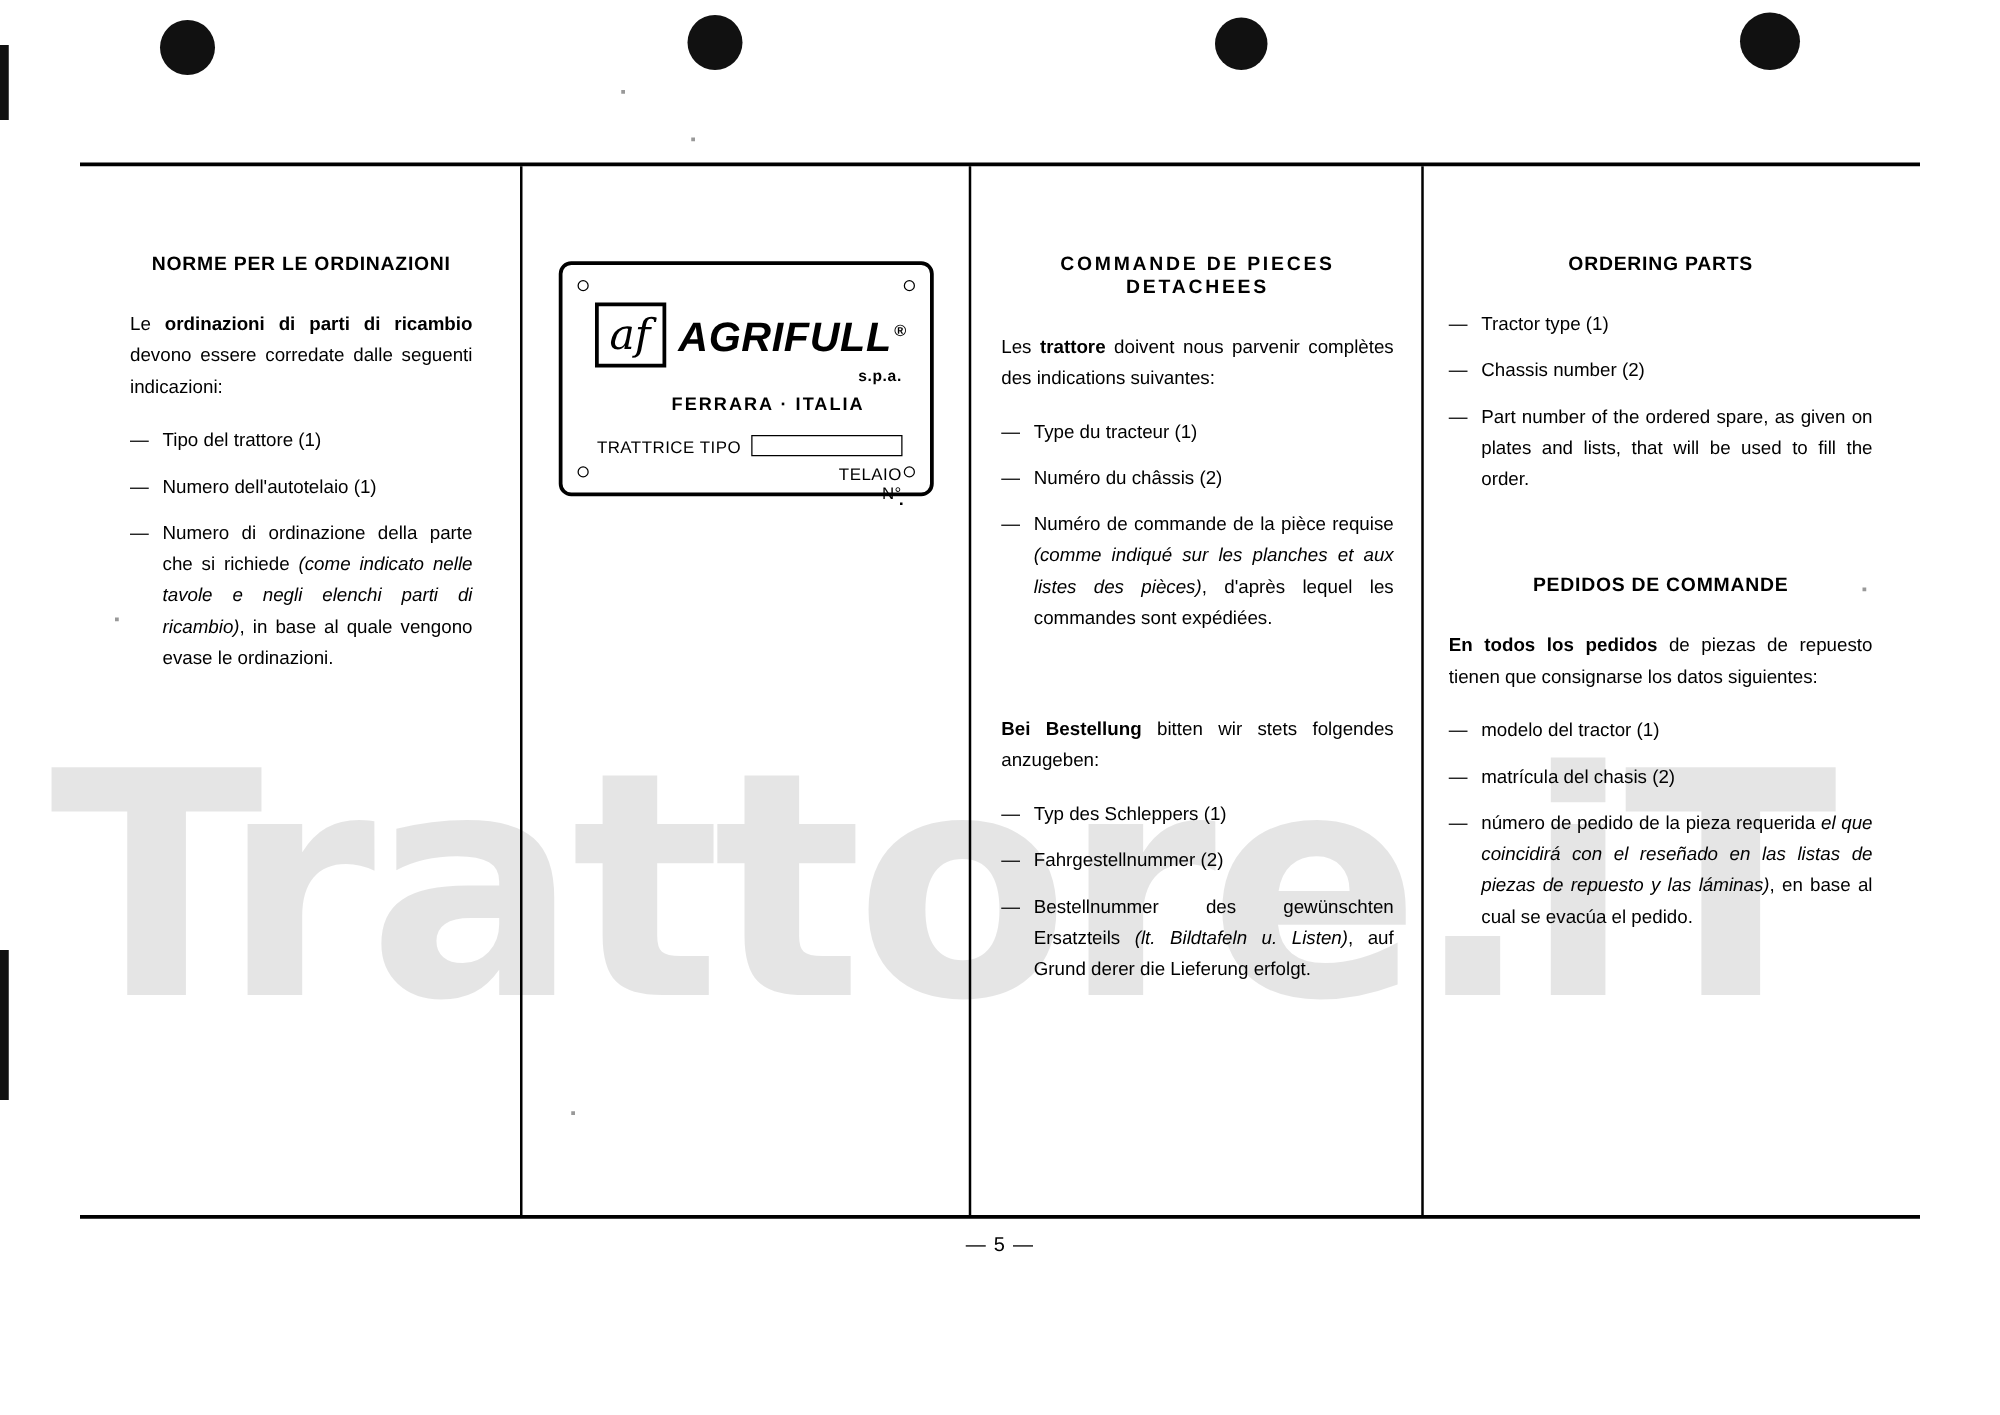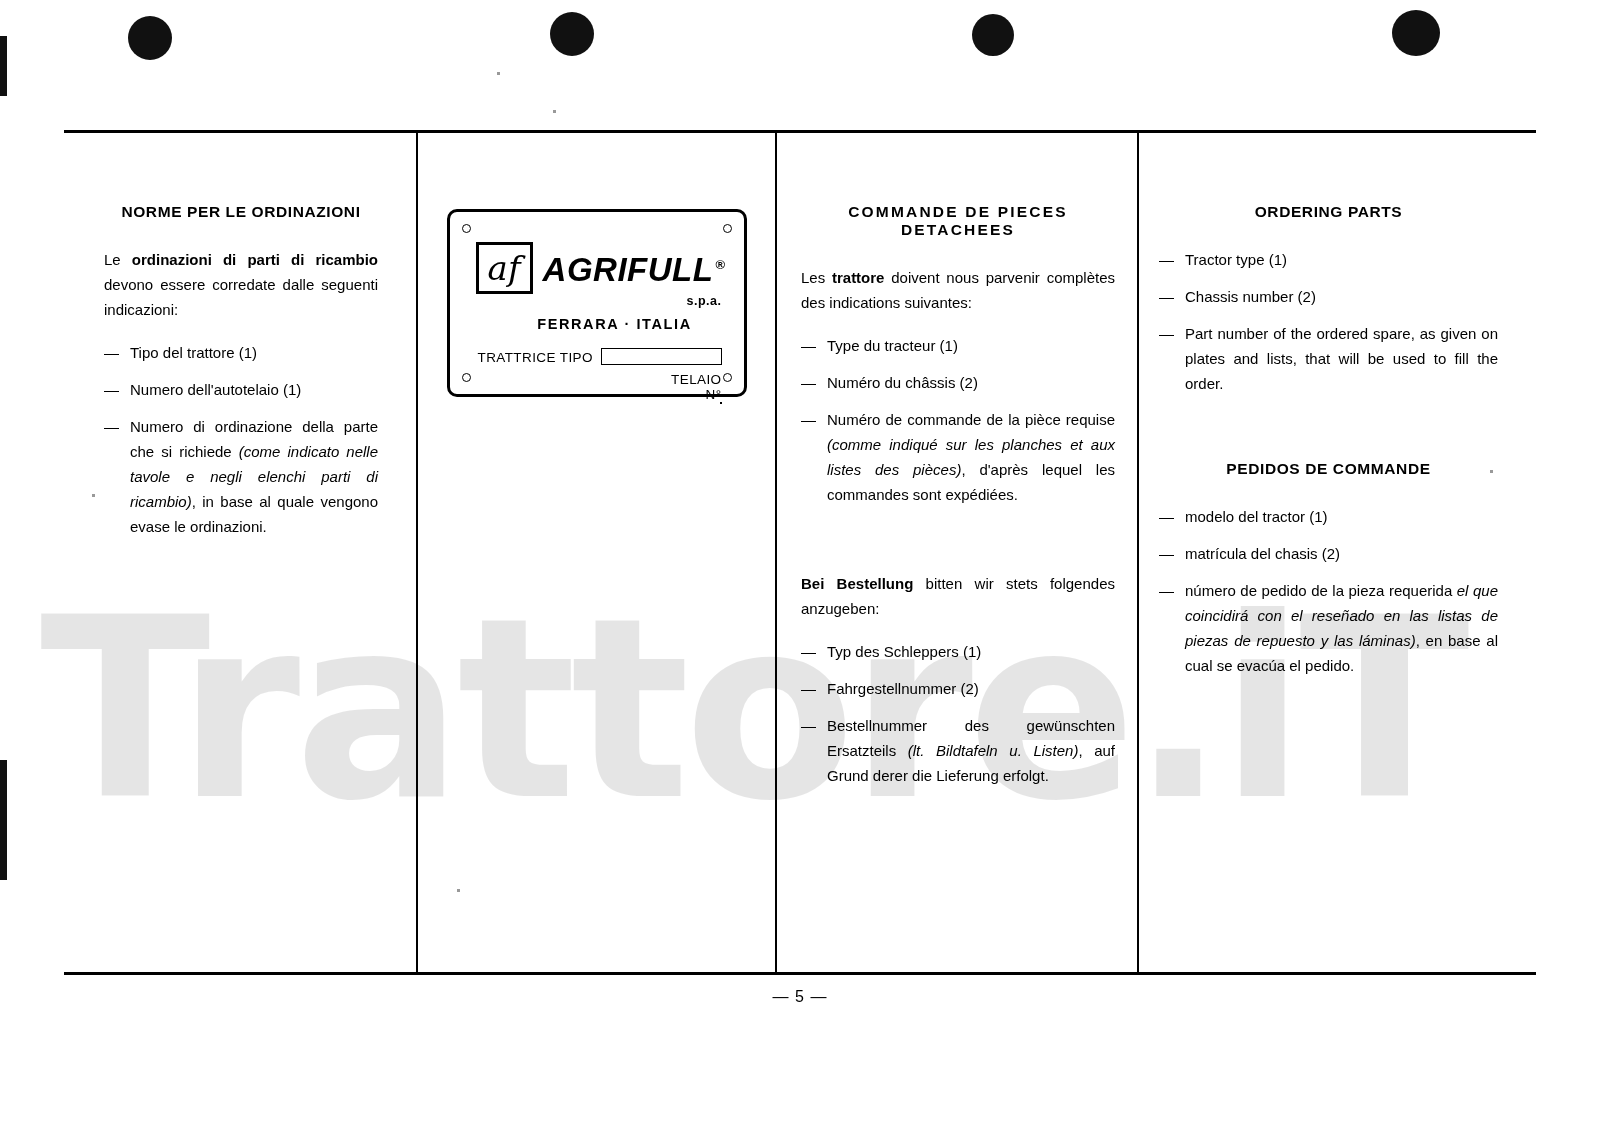--- a/index.html
+++ b/index.html
@@ -351,20 +351,21 @@
       <h2 class="sect-title">ORDERING PARTS</h2>
       <ul class="dashlist">
         <li><span class="dash">—</span><span>Tractor type (1)</span></li>
         <li><span class="dash">—</span><span>Chassis number (2)</span></li>
         <li><span class="dash">—</span><span>Part number of the ordered spare, as given on plates and lists, that will be used to fill the order.</span></li>
       </ul>
 
       <div class="spacer-block"></div>
 
       <h2 class="sect-title">PEDIDOS DE COMMANDE</h2>
+      <p class="intro"><span></span><b>En todos los pedidos</b><span> de piezas de repuesto tienen que consignarse los datos siguientes:</span></p>
       <ul class="dashlist">
         <li><span class="dash">—</span><span>modelo del tractor (1)</span></li>
         <li><span class="dash">—</span><span>matrícula del chasis (2)</span></li>
         <li><span class="dash">—</span><span>número de pedido de la pieza requerida </span><i>el que coincidirá con el reseñado en las listas de piezas de repuesto y las láminas)</i><span>, en base al cual se evacúa el pedido.</span></li>
       </ul>
     </div>
 
   </div>
 
   <div class="pagenum">— 5 —</div>

